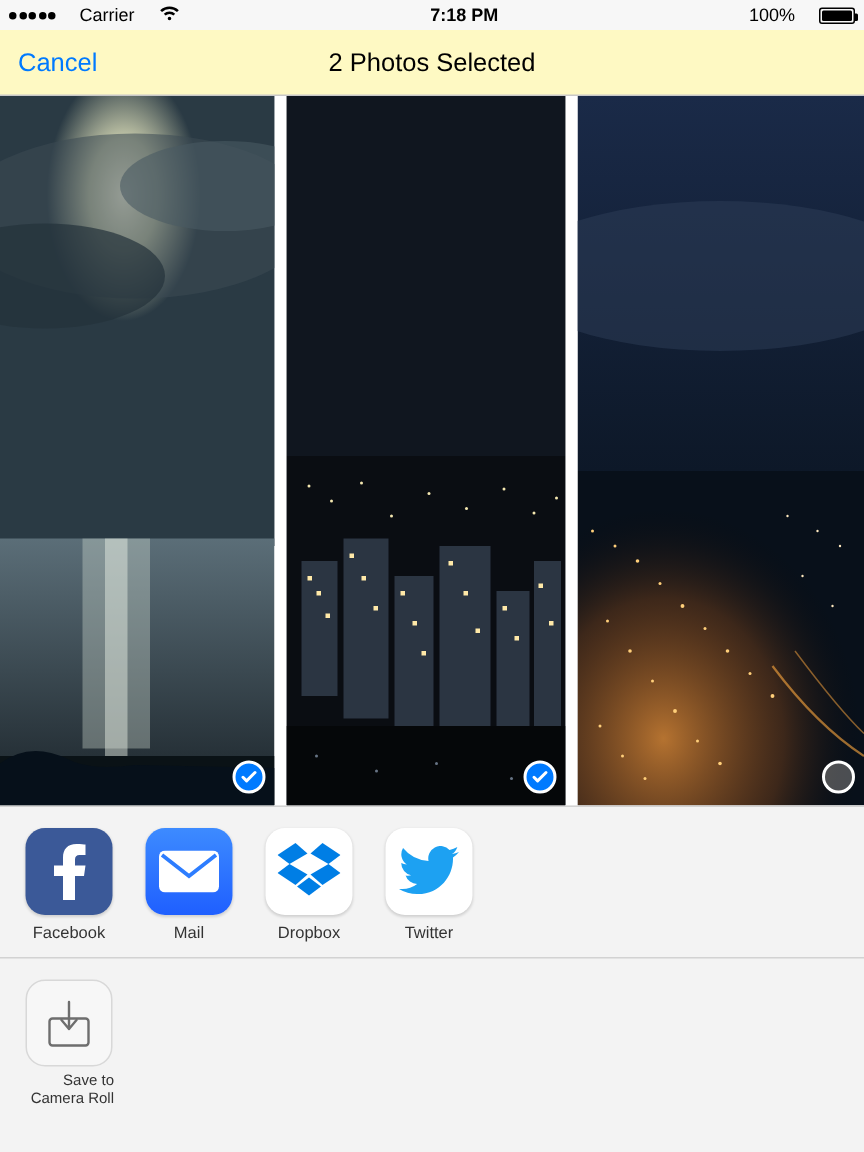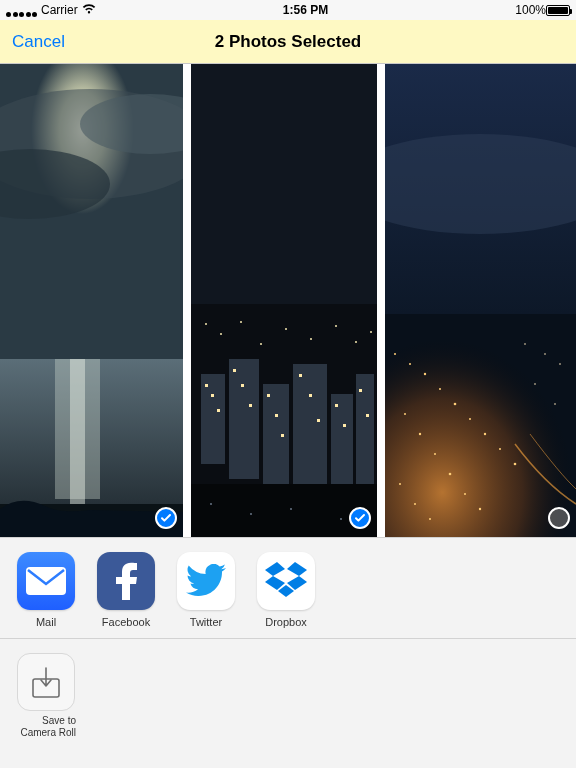--- a/index.html
+++ b/index.html
@@ -14,22 +14,22 @@
   .status-bar {
     height: 20px;
     display: flex;
     justify-content: space-between;
     align-items: center;
     padding: 0 6px;
     font-size: 12px;
     color: #000;
     background: #f7f7f7;
   }
-  .status-left { display: flex; align-items: flex-end; gap: 4px; }
-  .status-right { display: flex; align-items: center; gap: 0; }
+  .status-left { display: flex; align-items: center; gap: 16px; }
+  .status-right { display: flex; align-items: center; gap: 16px; }
   .signal { display: flex; gap: 1.5px; align-items: flex-end; }
   .sigdot { width: 5px; height: 5px; border-radius: 50%; background: #000; }
   .battery {
     width: 24px; height: 11px; border: 1px solid #000; border-radius: 2px;
     position: relative; display: inline-block;
   }
   .battery::after {
     content: ""; position: absolute; right: -3px; top: 3px; width: 2px; height: 5px;
     background: #000; border-radius: 0 1px 1px 0;
   }
@@ -41,21 +41,21 @@
     align-items: center;
     justify-content: center;
     position: relative;
     background: #fef9c3;
     border-bottom: 1px solid #c8c8c8;
   }
   .nav-cancel {
     position: absolute; left: 12px; color: #007aff; font-size: 17px;
     cursor: pointer;
   }
-  .nav-title { font-size: 17px; font-weight: 700; color: #000; }
+  .nav-title { font-size: 17px; font-weight: 400; color: #000; }
 
   .photo-row {
     height: 473px;
     display: flex;
     gap: 8px;
     padding-left: 0;
     background: #fff;
     overflow: hidden;
   }
   .photo {
@@ -122,21 +122,21 @@
         <span class="sigdot"></span>
         <span class="sigdot"></span>
     </span>
     <span>Carrier</span>
     <span>
       <svg width="14" height="10" viewBox="0 0 14 10">
           <path d="M7 9.5a1.2 1.2 0 100-2.4 1.2 1.2 0 000 2.4zM3.2 5.2a5.5 5.5 0 017.6 0l-1.2 1.2a3.8 3.8 0 00-5.2 0L3.2 5.2zM.8 2.8a9 9 0 0112.4 0l-1.2 1.2a7.3 7.3 0 00-10 0L.8 2.8z" fill="#000"></path>
         </svg>
     </span>
   </div>
-  <div style="font-weight:600">1:56 PM</div>
+  <div style="font-weight:600">7:18 PM</div>
   <div class="status-right">
     <span>100%</span>
     <span class="battery">
         <span class="battery-fill"></span>
       </span>
   </div>
 </div>
 
 <div class="nav-bar">
   <div class="nav-cancel">Cancel</div>
@@ -281,61 +281,61 @@
       <path d="M145 370 Q175 410 191 425" stroke="#ffaa40" stroke-width="1" fill="none" opacity="0.5"></path>
     </svg>
     <div class="check unselected"></div>
   </div>
 </div>
 
 <div class="share-section">
   <div class="apps-row">
 
     <div class="app-item">
+      <div class="app-icon fb-bg">
+        <svg width="30" height="38" viewBox="0 0 30 38">
+            <path d="M19 38V22h6l1-7h-7v-4c0-2 1-3 3-3h4V1c-1 0-3-.3-6-.3-6 0-9 3.5-9 9V15H5v7h6v16h8z" fill="#fff"></path>
+          </svg>
+      </div>
+      <div class="app-label">Facebook</div>
+    </div>
+
+    <div class="app-item">
       <div class="app-icon mail-bg">
         <svg width="40" height="28" viewBox="0 0 40 28">
             <rect x="0" y="0" width="40" height="28" rx="4" fill="#fff"></rect>
             <path d="M2 3l18 14L38 3" stroke="#2d7dff" stroke-width="2.5" fill="none"></path>
           </svg>
       </div>
       <div class="app-label">Mail</div>
-    </div>
-
-    <div class="app-item">
-      <div class="app-icon fb-bg">
-        <svg width="30" height="38" viewBox="0 0 30 38">
-            <path d="M19 38V22h6l1-7h-7v-4c0-2 1-3 3-3h4V1c-1 0-3-.3-6-.3-6 0-9 3.5-9 9V15H5v7h6v16h8z" fill="#fff"></path>
-          </svg>
-      </div>
-      <div class="app-label">Facebook</div>
-    </div>
-
-    <div class="app-item">
-      <div class="app-icon tw-bg">
-        <svg width="40" height="34" viewBox="0 0 40 34">
-            <path d="M40 4a16 16 0 01-4.7 1.3A8.2 8.2 0 0038.9.6a16.4 16.4 0 01-5.2 2A8.2 8.2 0 0019.7 10a23.3 23.3 0 01-17-8.6 8.2 8.2 0 002.5 11 8.2 8.2 0 01-3.7-1v.1a8.2 8.2 0 006.6 8 8.2 8.2 0 01-3.7.1 8.2 8.2 0 007.7 5.7A16.5 16.5 0 010 28.6 23.3 23.3 0 0012.6 32c15.1 0 23.4-12.5 23.4-23.4v-1A16.7 16.7 0 0040 4z" fill="#1da1f2"></path>
-          </svg>
-      </div>
-      <div class="app-label">Twitter</div>
     </div>
 
     <div class="app-item">
       <div class="app-icon db-bg">
         <svg width="42" height="38" viewBox="0 0 42 38">
             <g fill="#007ee5">
               <path d="M12 0L0 8l8 6 12-7z"></path>
               <path d="M30 0l12 8-8 6-12-7z"></path>
               <path d="M0 20l12 8 8-7-12-7z"></path>
               <path d="M42 20l-12 8-8-7 12-7z"></path>
               <path d="M21 23l-8 6 8 6 8-6z"></path>
             </g>
           </svg>
       </div>
       <div class="app-label">Dropbox</div>
     </div>
+
+    <div class="app-item">
+      <div class="app-icon tw-bg">
+        <svg width="40" height="34" viewBox="0 0 40 34">
+            <path d="M40 4a16 16 0 01-4.7 1.3A8.2 8.2 0 0038.9.6a16.4 16.4 0 01-5.2 2A8.2 8.2 0 0019.7 10a23.3 23.3 0 01-17-8.6 8.2 8.2 0 002.5 11 8.2 8.2 0 01-3.7-1v.1a8.2 8.2 0 006.6 8 8.2 8.2 0 01-3.7.1 8.2 8.2 0 007.7 5.7A16.5 16.5 0 010 28.6 23.3 23.3 0 0012.6 32c15.1 0 23.4-12.5 23.4-23.4v-1A16.7 16.7 0 0040 4z" fill="#1da1f2"></path>
+          </svg>
+      </div>
+      <div class="app-label">Twitter</div>
+    </div>
   </div>
 
   <div class="actions-row">
     <div class="action-item">
       <div class="action-icon">
         <svg width="28" height="32" viewBox="0 0 28 32">
             <rect x="1" y="13" width="26" height="18" rx="2" fill="none" stroke="#6e6e6e" stroke-width="1.6"></rect>
             <path d="M14 2v18M9 14l5 6 5-6" fill="none" stroke="#6e6e6e" stroke-width="1.6" stroke-linecap="round" stroke-linejoin="round"></path>
           </svg>
       </div>

